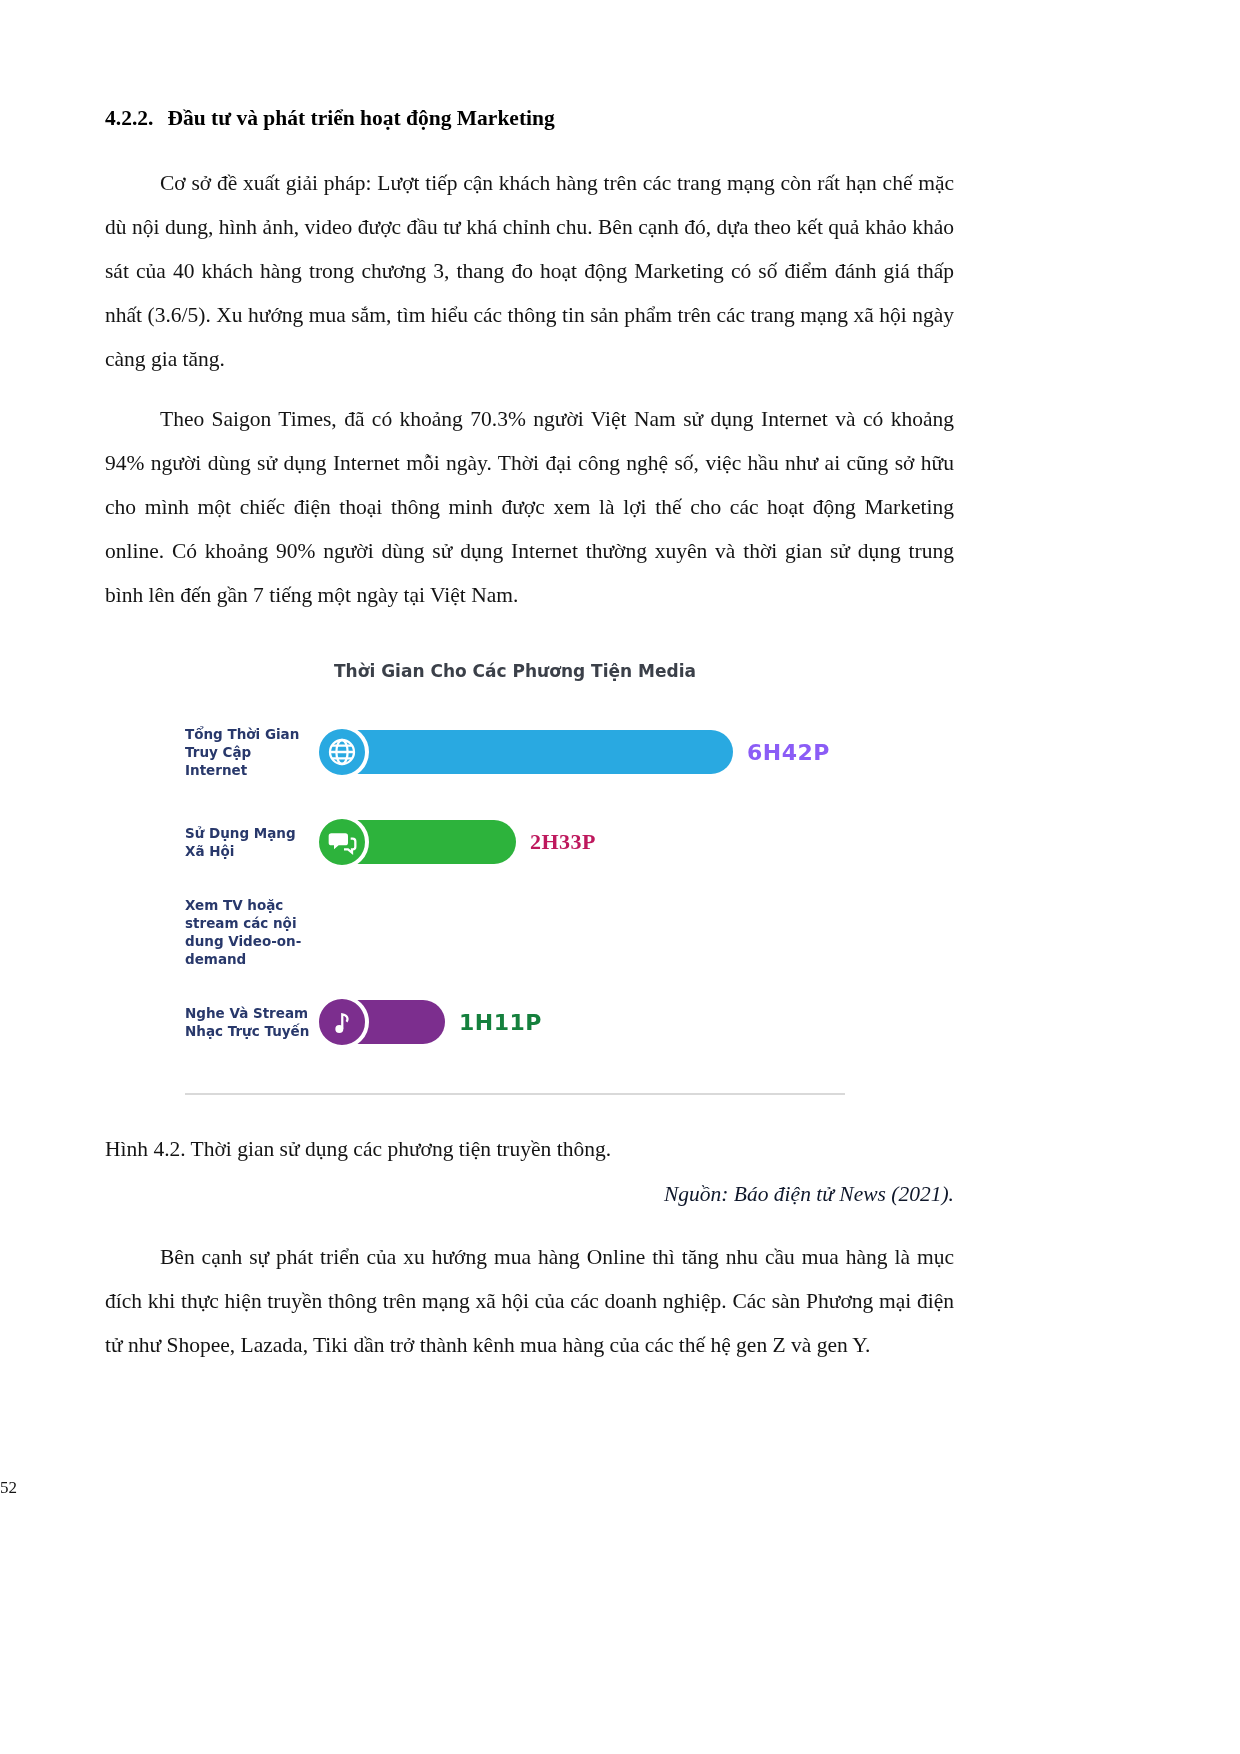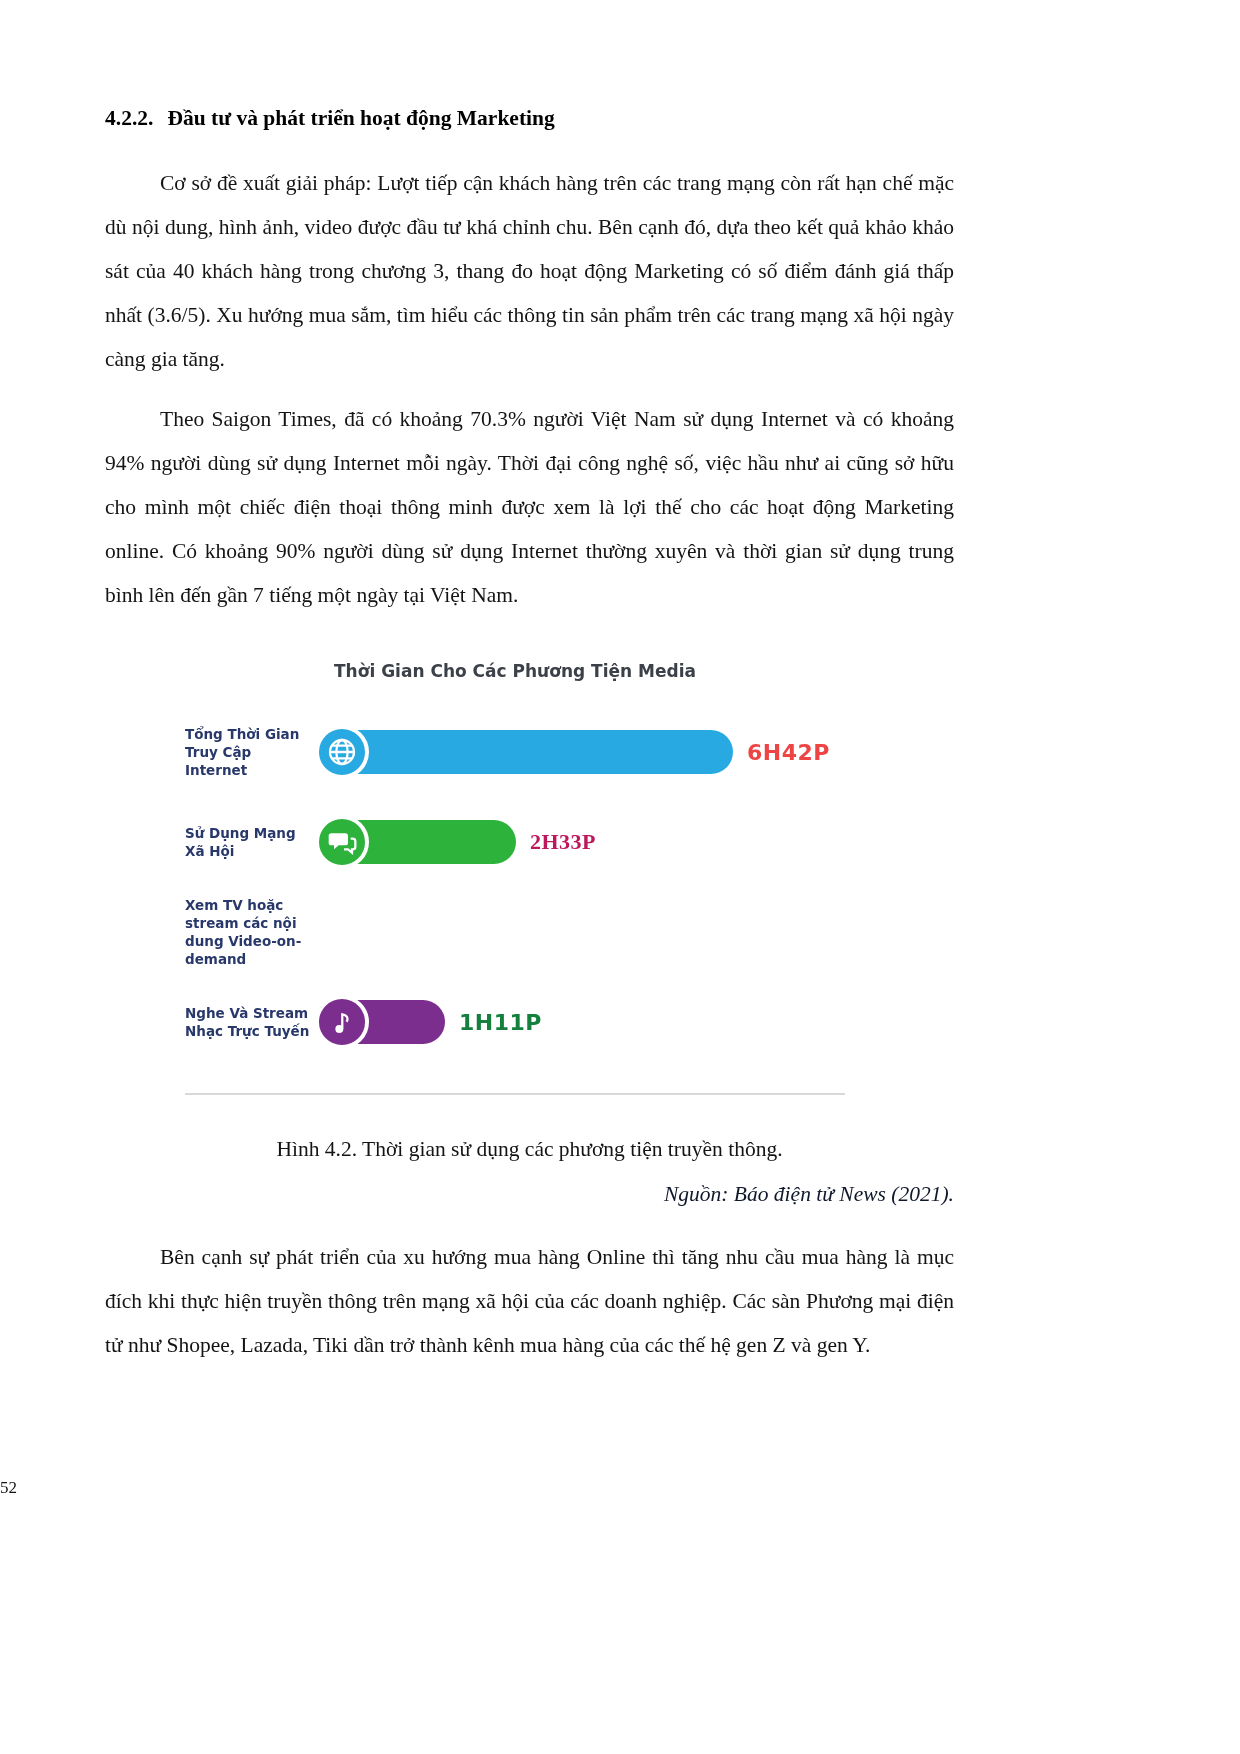--- a/index.html
+++ b/index.html
@@ -98,21 +98,20 @@
     letter-spacing: 0.5px;
   }
   .chart-divider {
     margin-top: 26px;
     height: 2px;
     background: #d9d9d9;
   }
 
   .fig-caption {
     margin-top: 42px;
-    text-align: center;
     font-size: 21.5px;
     color: #141414;
   }
   .fig-source {
     margin-top: 20px;
     text-align: right;
     font-style: italic;
     font-size: 21.5px;
     color: #0f172a;
   }
@@ -147,21 +146,21 @@
         <div class="row-label">Tổng Thời Gian Truy Cập Internet</div>
         <div class="bar-line">
           <span class="icon-circle" style="background: rgb(41, 169, 225);">
             <svg width="32" height="32" viewBox="0 0 24 24" fill="none" stroke="#ffffff" stroke-width="1.7">
               <circle cx="12" cy="12" r="9"></circle>
               <ellipse cx="12" cy="12" rx="4.2" ry="9"></ellipse>
               <path d="M3.2 12h17.6M4.6 7.2h14.8M4.6 16.8h14.8"></path>
             </svg>
           </span>
           <div class="bar" style="width: 412px; background: rgb(41, 169, 225);"></div>
-          <span class="bar-value" style="color: #ef4444;">6H42P</span>
+          <span class="bar-value" style="color: #8b5cf6;">6H42P</span>
         </div>
       </div>
 
       <div class="chart-row">
         <div class="row-label">Sử Dụng Mạng Xã Hội</div>
         <div class="bar-line">
           <span class="icon-circle" style="background: rgb(45, 179, 60);">
             <svg width="32" height="32" viewBox="0 0 24 24" fill="none" stroke="#ffffff" stroke-width="1.7">
               <path d="M4 5.5h10.5a2 2 0 0 1 2 2v5a2 2 0 0 1-2 2H9.5l-3.5 3v-3H4a2 2 0 0 1-2-2v-5a2 2 0 0 1 2-2z" fill="#ffffff" stroke="none"></path>
               <path d="M18.5 9.5h1.5a2 2 0 0 1 2 2v4a2 2 0 0 1-2 2h-0.5v2.5l-3-2.5h-3"></path>

